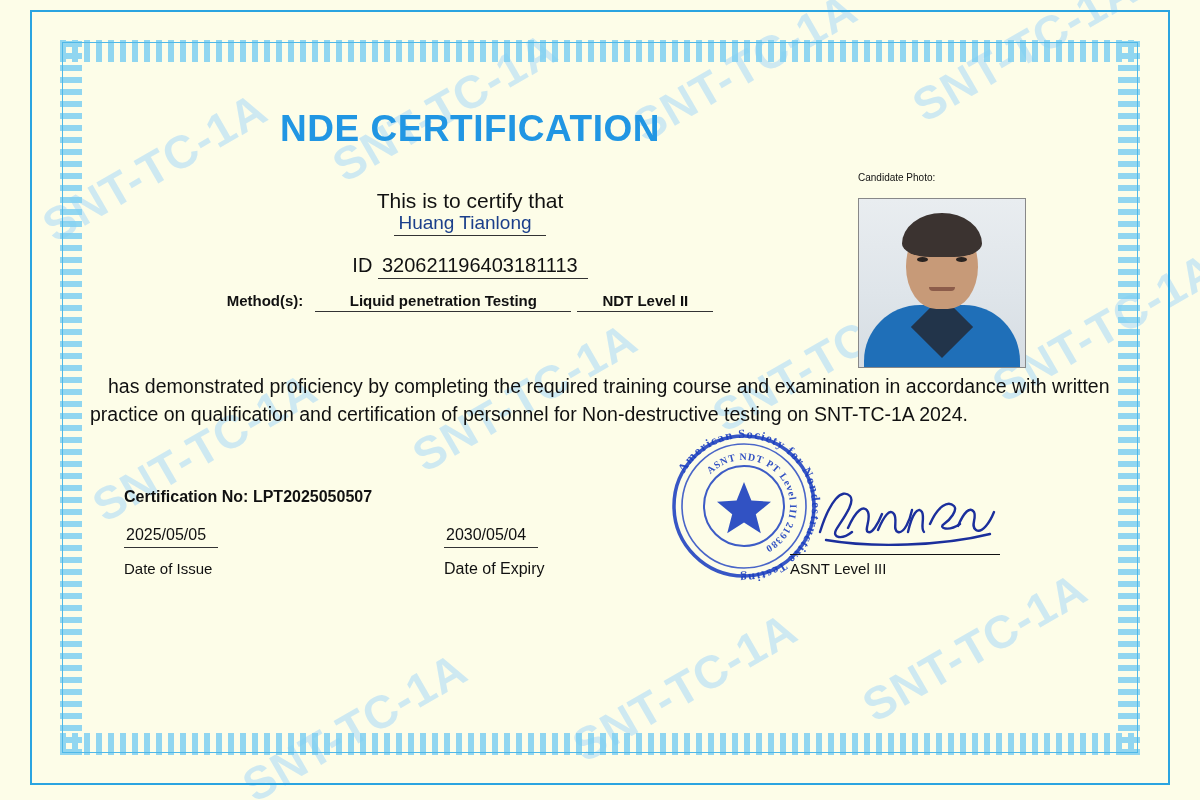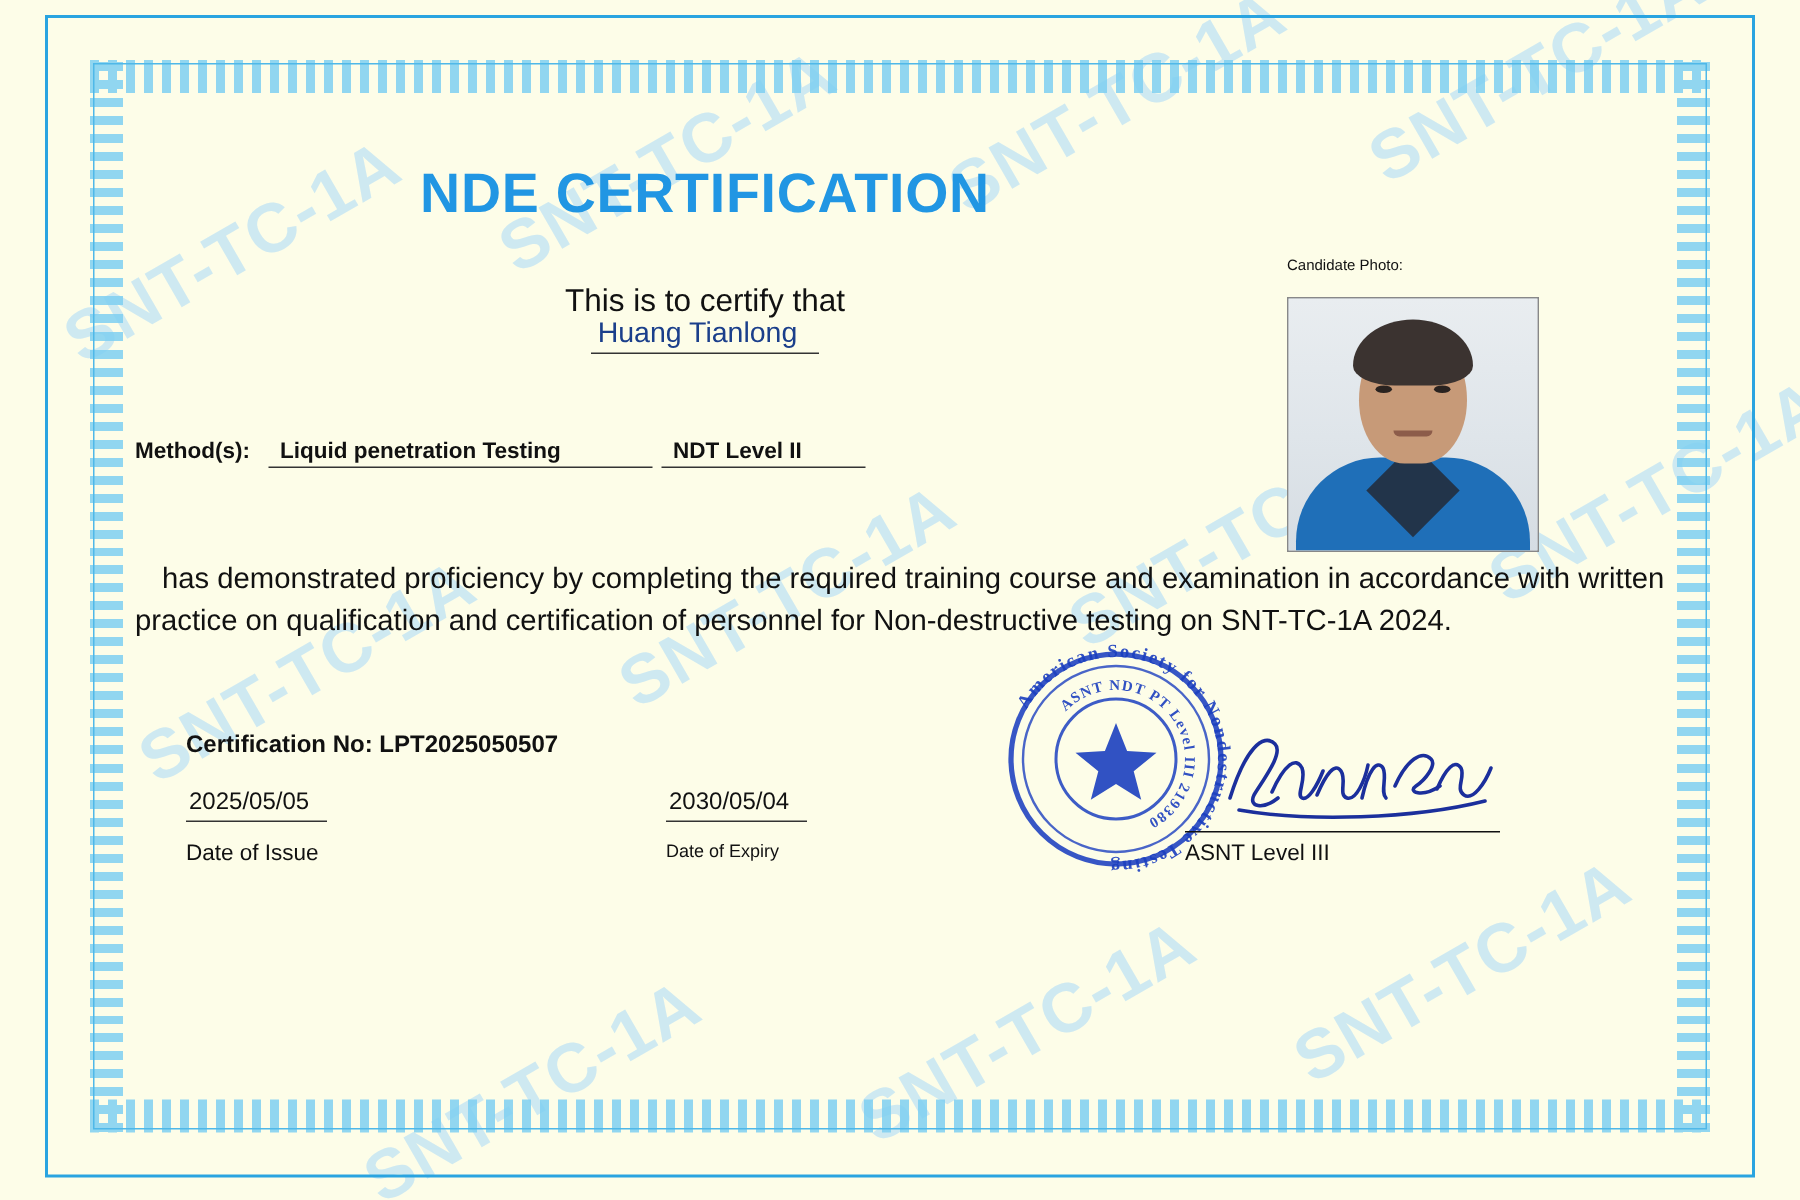--- a/index.html
+++ b/index.html
@@ -121,21 +121,21 @@
   }
   .id-row .val {
     border-bottom: 1px solid #333;
     padding: 0 10px 2px 4px;
   }
 
   .method-row {
     position: absolute;
     left: 0; top: 232px;
     width: 760px;
-    text-align: left;
+    text-align: center;
     font-size: 15px;
     font-weight: 700;
     color: #111;
   }
   .method-row .label { margin-right: 12px; }
   .method-row .val {
     border-bottom: 1px solid #333;
     padding: 0 8px 2px 8px;
     display: inline-block;
     min-width: 240px;
@@ -254,21 +254,21 @@
     position: absolute;
     left: 354px; top: 466px;
     font-size: 16px;
     color: #111;
     border-bottom: 1px solid #333;
     padding: 0 12px 3px 2px;
   }
   .date-exp-lbl {
     position: absolute;
     left: 354px; top: 500px;
-    font-size: 12px;
+    font-size: 16px;
     color: #111;
   }
 
   
   .stamp {
     position: absolute;
     left: 572px; top: 364px;
     width: 164px; height: 164px;
   }
   .stamp svg { display: block; }
@@ -319,20 +319,24 @@
   <div class="content">
 
     <div class="title">NDE CERTIFICATION</div>
 
     <div class="certify-line">This is to certify that</div>
 
     <div class="name">
       <span>Huang Tianlong</span>
     </div>
 
+    <div class="id-row">
+      <span>ID</span>
+      <span class="val">320621196403181113</span>
+    </div>
 
     <div class="method-row">
       <span class="label">Method(s):</span><span class="val">Liquid penetration Testing</span><span class="level">NDT Level II</span>
     </div>
 
     <div class="photo-label">Candidate Photo:</div>
     <div class="photo-frame">
       <div class="photo-bg"></div>
       <div class="photo-body"></div>
       <div class="photo-collar"></div>

